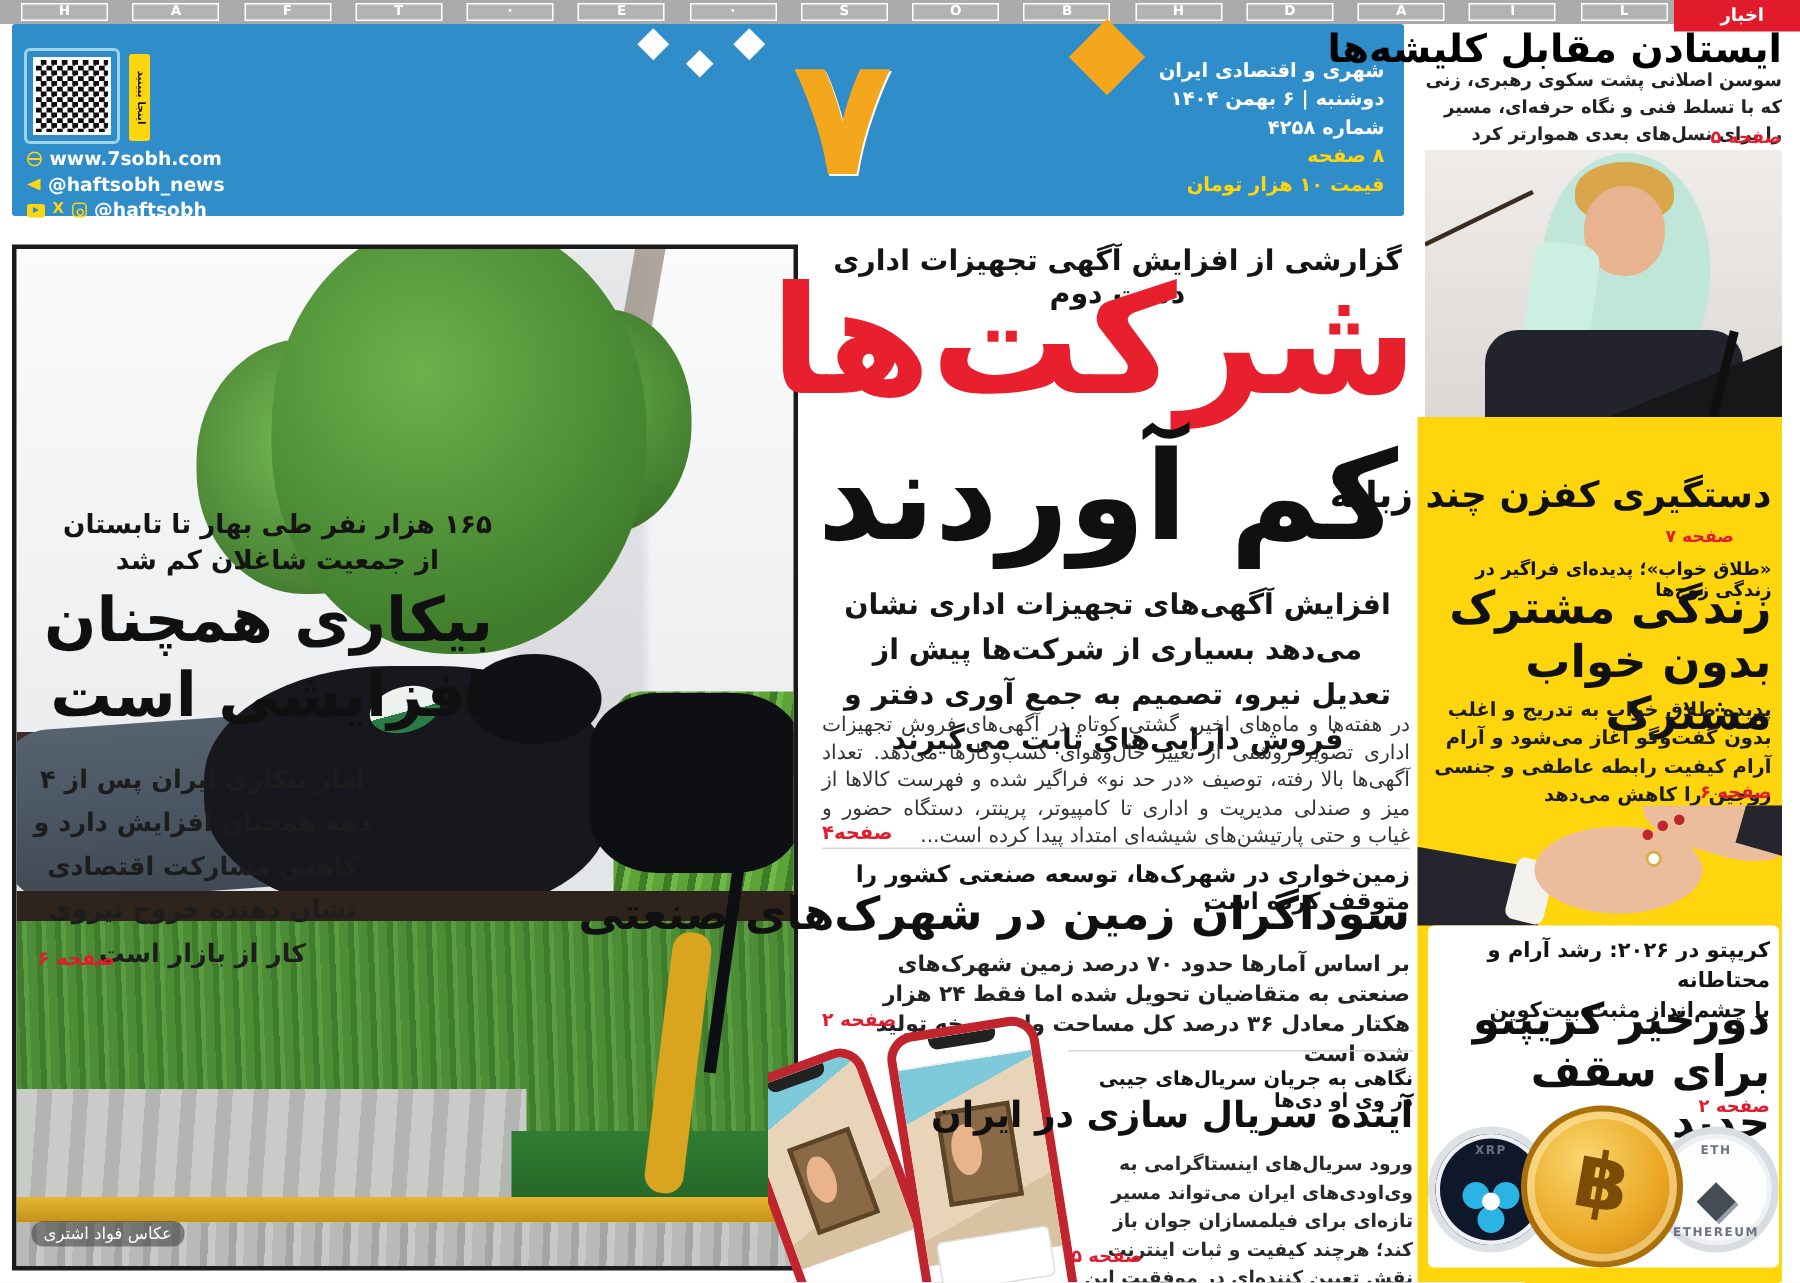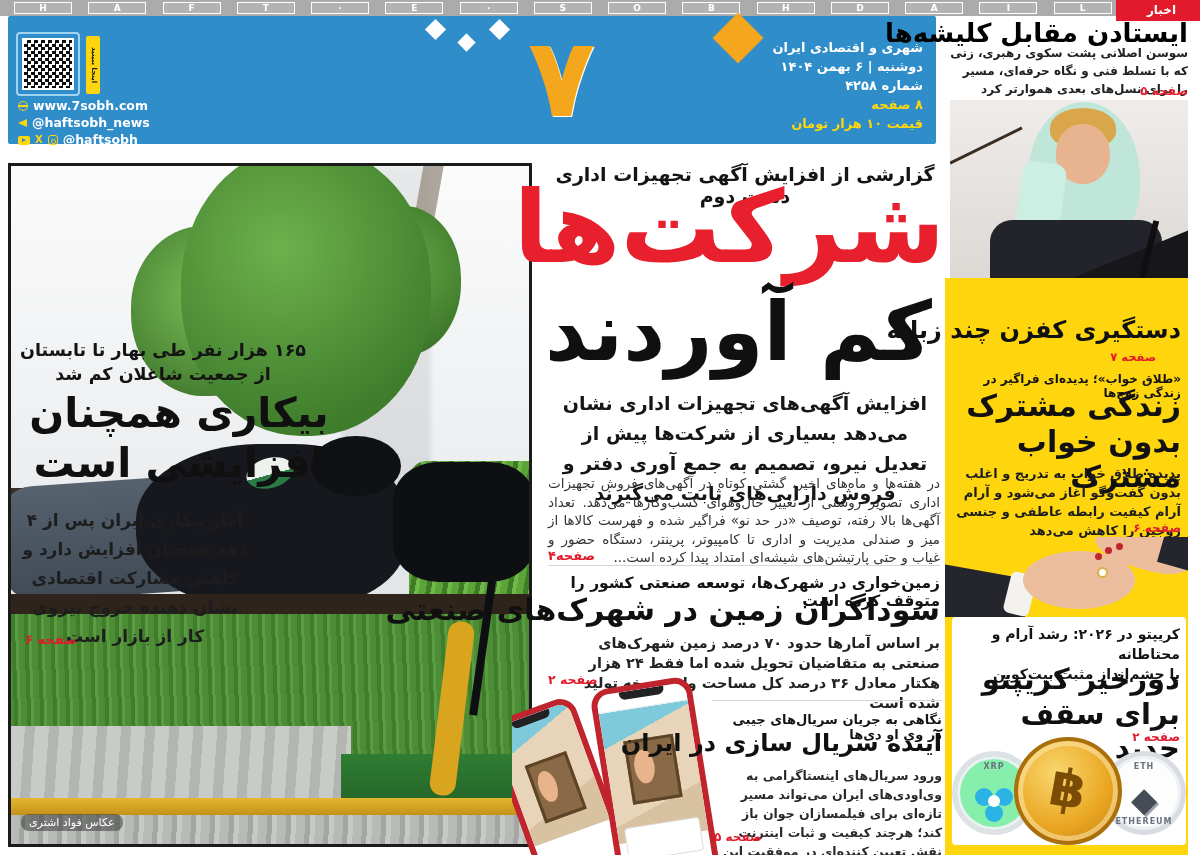--- a/index.html
+++ b/index.html
@@ -78,21 +78,21 @@
   .benchleg{left:428px;top:455px;width:26px;height:175px;background:#d9a41e;border-radius:12px;transform:rotate(7deg);}
   .pipe{left:0;top:632px;width:524px;height:17px;background:linear-gradient(#e5b62e,#c3921a);}
   .gravel{left:0;top:649px;width:524px;height:35px;
           background:repeating-linear-gradient(92deg,#b7bab6 0 9px,#a3a6a2 9px 14px,#c6c9c5 14px 19px);}
   .greencurb{left:330px;top:588px;width:194px;height:50px;background:linear-gradient(#2f7d33,#256628);}
   .curbgray{left:0;top:560px;width:340px;height:72px;
             background:repeating-linear-gradient(94deg,#c8cbc8 0 14px,#b2b5b2 14px 24px);}
   .credit{left:10px;top:648px;background:rgba(60,60,60,.55);color:#fff;font-size:11px;
           padding:2px 8px;border-radius:8px;direction:rtl;text-align:right;}
 
-  .un-kick{left:2px;top:172px;width:300px;text-align:center;font-size:17.5px;line-height:24px;}
+  .un-kick{left:24px;top:172px;width:300px;text-align:center;font-size:17.5px;line-height:24px;}
   .un-head{left:0px;top:222px;width:336px;text-align:center;font-size:41px;font-weight:bold;
            line-height:50px;letter-spacing:-1px;color:#101010;}
   .un-body{left:10px;top:340px;width:228px;text-align:center;font-size:17px;font-weight:bold;
            line-height:29px;color:#1d1d1d;}
   .un-pg{left:14px;top:466px;}
 
   
   .c-kick{left:545px;top:163px;width:400px;text-align:center;font-size:19px;}
   .c-h1{left:545px;top:172px;width:400px;text-align:center;font-size:100px;font-weight:bold;
         color:#e8202e;line-height:112px;letter-spacing:-3px;white-space:nowrap;}
@@ -166,21 +166,21 @@
   .nail{position:absolute;width:7px;height:7px;background:#c0242c;border-radius:50%;}
   .ring{left:152px;top:30px;width:11px;height:11px;border:2.5px solid #d8b04a;border-radius:50%;background:#fff;}
 
   .cr-panel{left:952px;top:617px;width:234px;height:228px;background:#ffffff;border-radius:4px;}
   .cr-kick{left:958px;top:624px;width:222px;text-align:right;font-size:14px;line-height:20px;}
   .cr-h1{left:958px;top:662px;width:222px;text-align:right;font-size:29px;font-weight:bold;letter-spacing:-1px;color:#101010;}
   .cr-h2{left:958px;top:697px;width:222px;text-align:right;font-size:29px;font-weight:bold;letter-spacing:-1px;color:#101010;}
   .cr-pg{left:958px;top:730px;width:222px;font-size:12px;}
   .coins{left:952px;top:737px;width:234px;height:108px;}
   .coin{position:absolute;border-radius:50%;text-align:center;}
-  .coin-xrp{left:0px;top:14px;width:84px;height:84px;background:#86efac;border:5px solid #dde2e7;
+  .coin-xrp{left:0px;top:14px;width:84px;height:84px;background:#0f172a;border:5px solid #dde2e7;
             box-shadow:inset 0 0 0 3px #eef1f4;}
   .coin-xrp .sym{margin-top:14px;}
   .coin-lbl{font-size:8px;font-weight:bold;color:#6b7280;letter-spacing:1px;}
   .coin-btc{left:62px;top:0;width:108px;height:108px;z-index:2;
             background:radial-gradient(circle at 38% 32%,#f9d76e,#eaa622 58%,#c07c10);
             border:4px solid #a96f0b;box-shadow:inset 0 0 0 5px rgba(255,240,190,.5);}
   .coin-btc .sym{font-size:52px;font-weight:bold;color:#7a4c06;line-height:96px;display:block;transform:rotate(10deg);}
   .coin-eth{left:150px;top:14px;width:84px;height:84px;background:#fdfdfd;border:5px solid #d9dde2;
             box-shadow:inset 0 0 0 3px #eef1f4;}
   .coin-eth .sym{font-size:34px;color:#464c55;line-height:36px;display:block;margin-top:10px;

